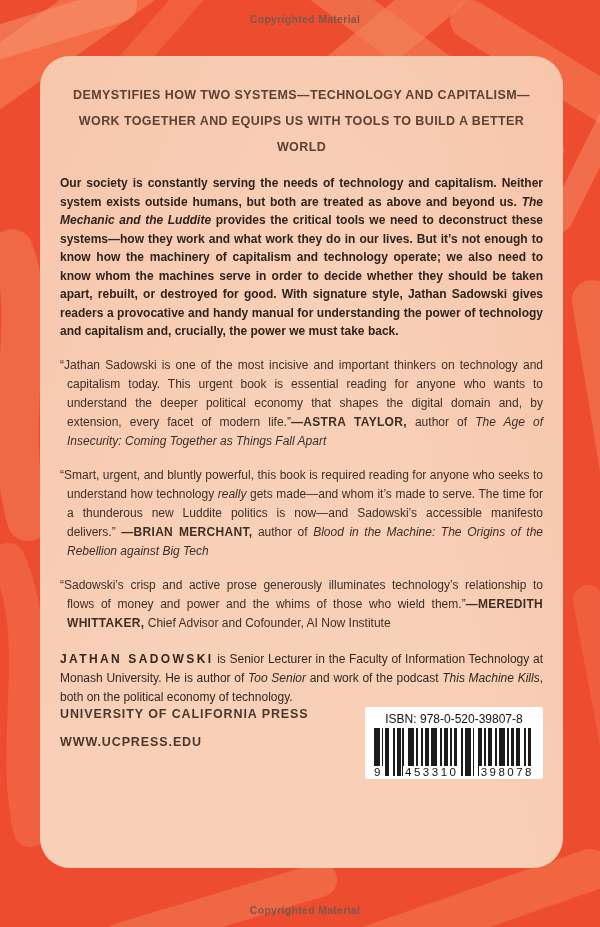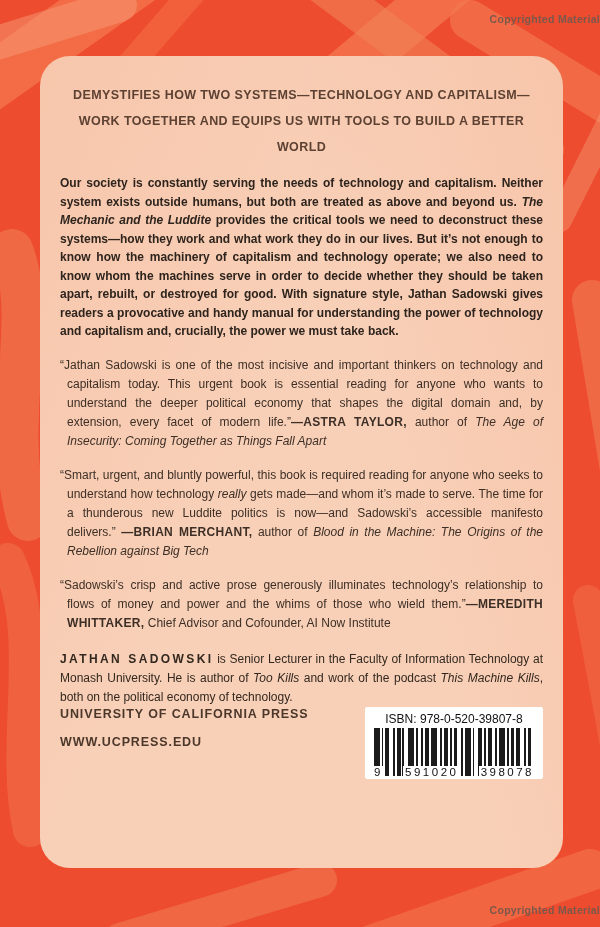--- a/index.html
+++ b/index.html
@@ -4,21 +4,21 @@
 <style>
   html, body { margin: 0; padding: 0; }
   body {
     width: 600px; height: 927px;
     position: relative; overflow: hidden;
     background: #ed4c2f;
     font-family: "Liberation Sans", sans-serif;
   }
   .texture { position: absolute; left: 0; top: 0; width: 600px; height: 927px; }
   .copyright {
-    position: absolute; left: 10px; right: 0; text-align: right;
+    position: absolute; left: 10px; right: 0; text-align: center;
     font-size: 10.5px; font-weight: 700; color: #7b584c; letter-spacing: .3px;
   }
   .copyright.top { top: 13px; }
   .copyright.bottom { bottom: 11px; }
 
   .panel {
     position: absolute; left: 40px; top: 56px; width: 523px; height: 812px;
     border-radius: 30px;
     background:
       linear-gradient(115deg, rgba(243,140,98,.14), rgba(248,208,184,0) 45%),
@@ -100,21 +100,21 @@
 
 <div class="panel">
   <div class="headline">DEMYSTIFIES HOW TWO SYSTEMS—TECHNOLOGY AND CAPITALISM— WORK TOGETHER AND EQUIPS US WITH TOOLS TO BUILD A BETTER WORLD</div>
 
   <p class="desc"><span class="sg-n">Our society is constantly serving the needs of technology and capitalism. Neither system exists outside humans, but both are treated as above and beyond us. </span><span class="sg-i">The Mechanic and the Luddite</span><span class="sg-n"> provides the critical tools we need to deconstruct these systems—how they work and what work they do in our lives. But it’s not enough to know how the machinery of capitalism and technology operate; we also need to know whom the machines serve in order to decide whether they should be taken apart, rebuilt, or destroyed for good. With signature style, Jathan Sadowski gives readers a provocative and handy manual for understanding the power of technology and capitalism and, crucially, the power we must take back.</span></p>
 
   <p class="blurb"><span class="sg-n">“Jathan Sadowski is one of the most incisive and important thinkers on technology and capitalism today. This urgent book is essential reading for anyone who wants to understand the deeper political economy that shapes the digital domain and, by extension, every facet of modern life.”</span><span class="sg-b">—ASTRA TAYLOR,</span><span class="sg-n"> author of </span><span class="sg-i">The Age of Insecurity: Coming Together as Things Fall Apart</span></p>
   <p class="blurb"><span class="sg-n">“Smart, urgent, and bluntly powerful, this book is required reading for anyone who seeks to understand how technology </span><span class="sg-i">really</span><span class="sg-n"> gets made—and whom it’s made to serve. The time for a thunderous new Luddite politics is now—and Sadowski’s accessible manifesto delivers.” </span><span class="sg-b">—BRIAN MERCHANT,</span><span class="sg-n"> author of </span><span class="sg-i">Blood in the Machine: The Origins of the Rebellion against Big Tech</span></p>
   <p class="blurb"><span class="sg-n">“Sadowski’s crisp and active prose generously illuminates technology’s relationship to flows of money and power and the whims of those who wield them.”</span><span class="sg-b">—MEREDITH WHITTAKER,</span><span class="sg-n"> Chief Advisor and Cofounder, AI Now Institute</span></p>
 
-  <p class="bio"><span class="sg-bc">JATHAN SADOWSKI</span><span class="sg-n"> is Senior Lecturer in the Faculty of Information Technology at Monash University. He is author of </span><span class="sg-i">Too Kills</span><span class="sg-n"> and work of the podcast </span><span class="sg-i">This Machine Kills</span><span class="sg-n">, both on the political economy of technology.</span></p>
+  <p class="bio"><span class="sg-bc">JATHAN SADOWSKI</span><span class="sg-n"> is Senior Lecturer in the Faculty of Information Technology at Monash University. He is author of </span><span class="sg-i">Too Senior</span><span class="sg-n"> and work of the podcast </span><span class="sg-i">This Machine Kills</span><span class="sg-n">, both on the political economy of technology.</span></p>
 
   <div class="footer">
     <div>
       <div class="pub-name">UNIVERSITY OF CALIFORNIA PRESS</div>
       <div class="pub-site">WWW.UCPRESS.EDU</div>
     </div>
     <div class="isbn-box">
       <div class="isbn-label">ISBN: 978-0-520-39807-8</div>
       <div class="barcode">
         <div class="bars">
@@ -170,21 +170,21 @@
             <div style="width: 1.90476px; background: transparent;"></div>
             <div style="width: 3.80952px;"></div>
             <div style="width: 3.80952px; background: transparent;"></div>
             <div style="width: 1.90476px;"></div>
             <div style="width: 1.90476px; background: transparent;"></div>
             <div style="width: 3.80952px;"></div>
             <div style="width: 1.90476px; background: transparent;"></div>
           </div>
         <div class="digits">
           <span>9</span>
-          <span>591020</span>
+          <span>453310</span>
           <span>398078</span>
         </div>
       </div>
     </div>
   </div>
 </div>
 
 <div class="copyright bottom">Copyrighted Material</div>
 
 </body></html>

